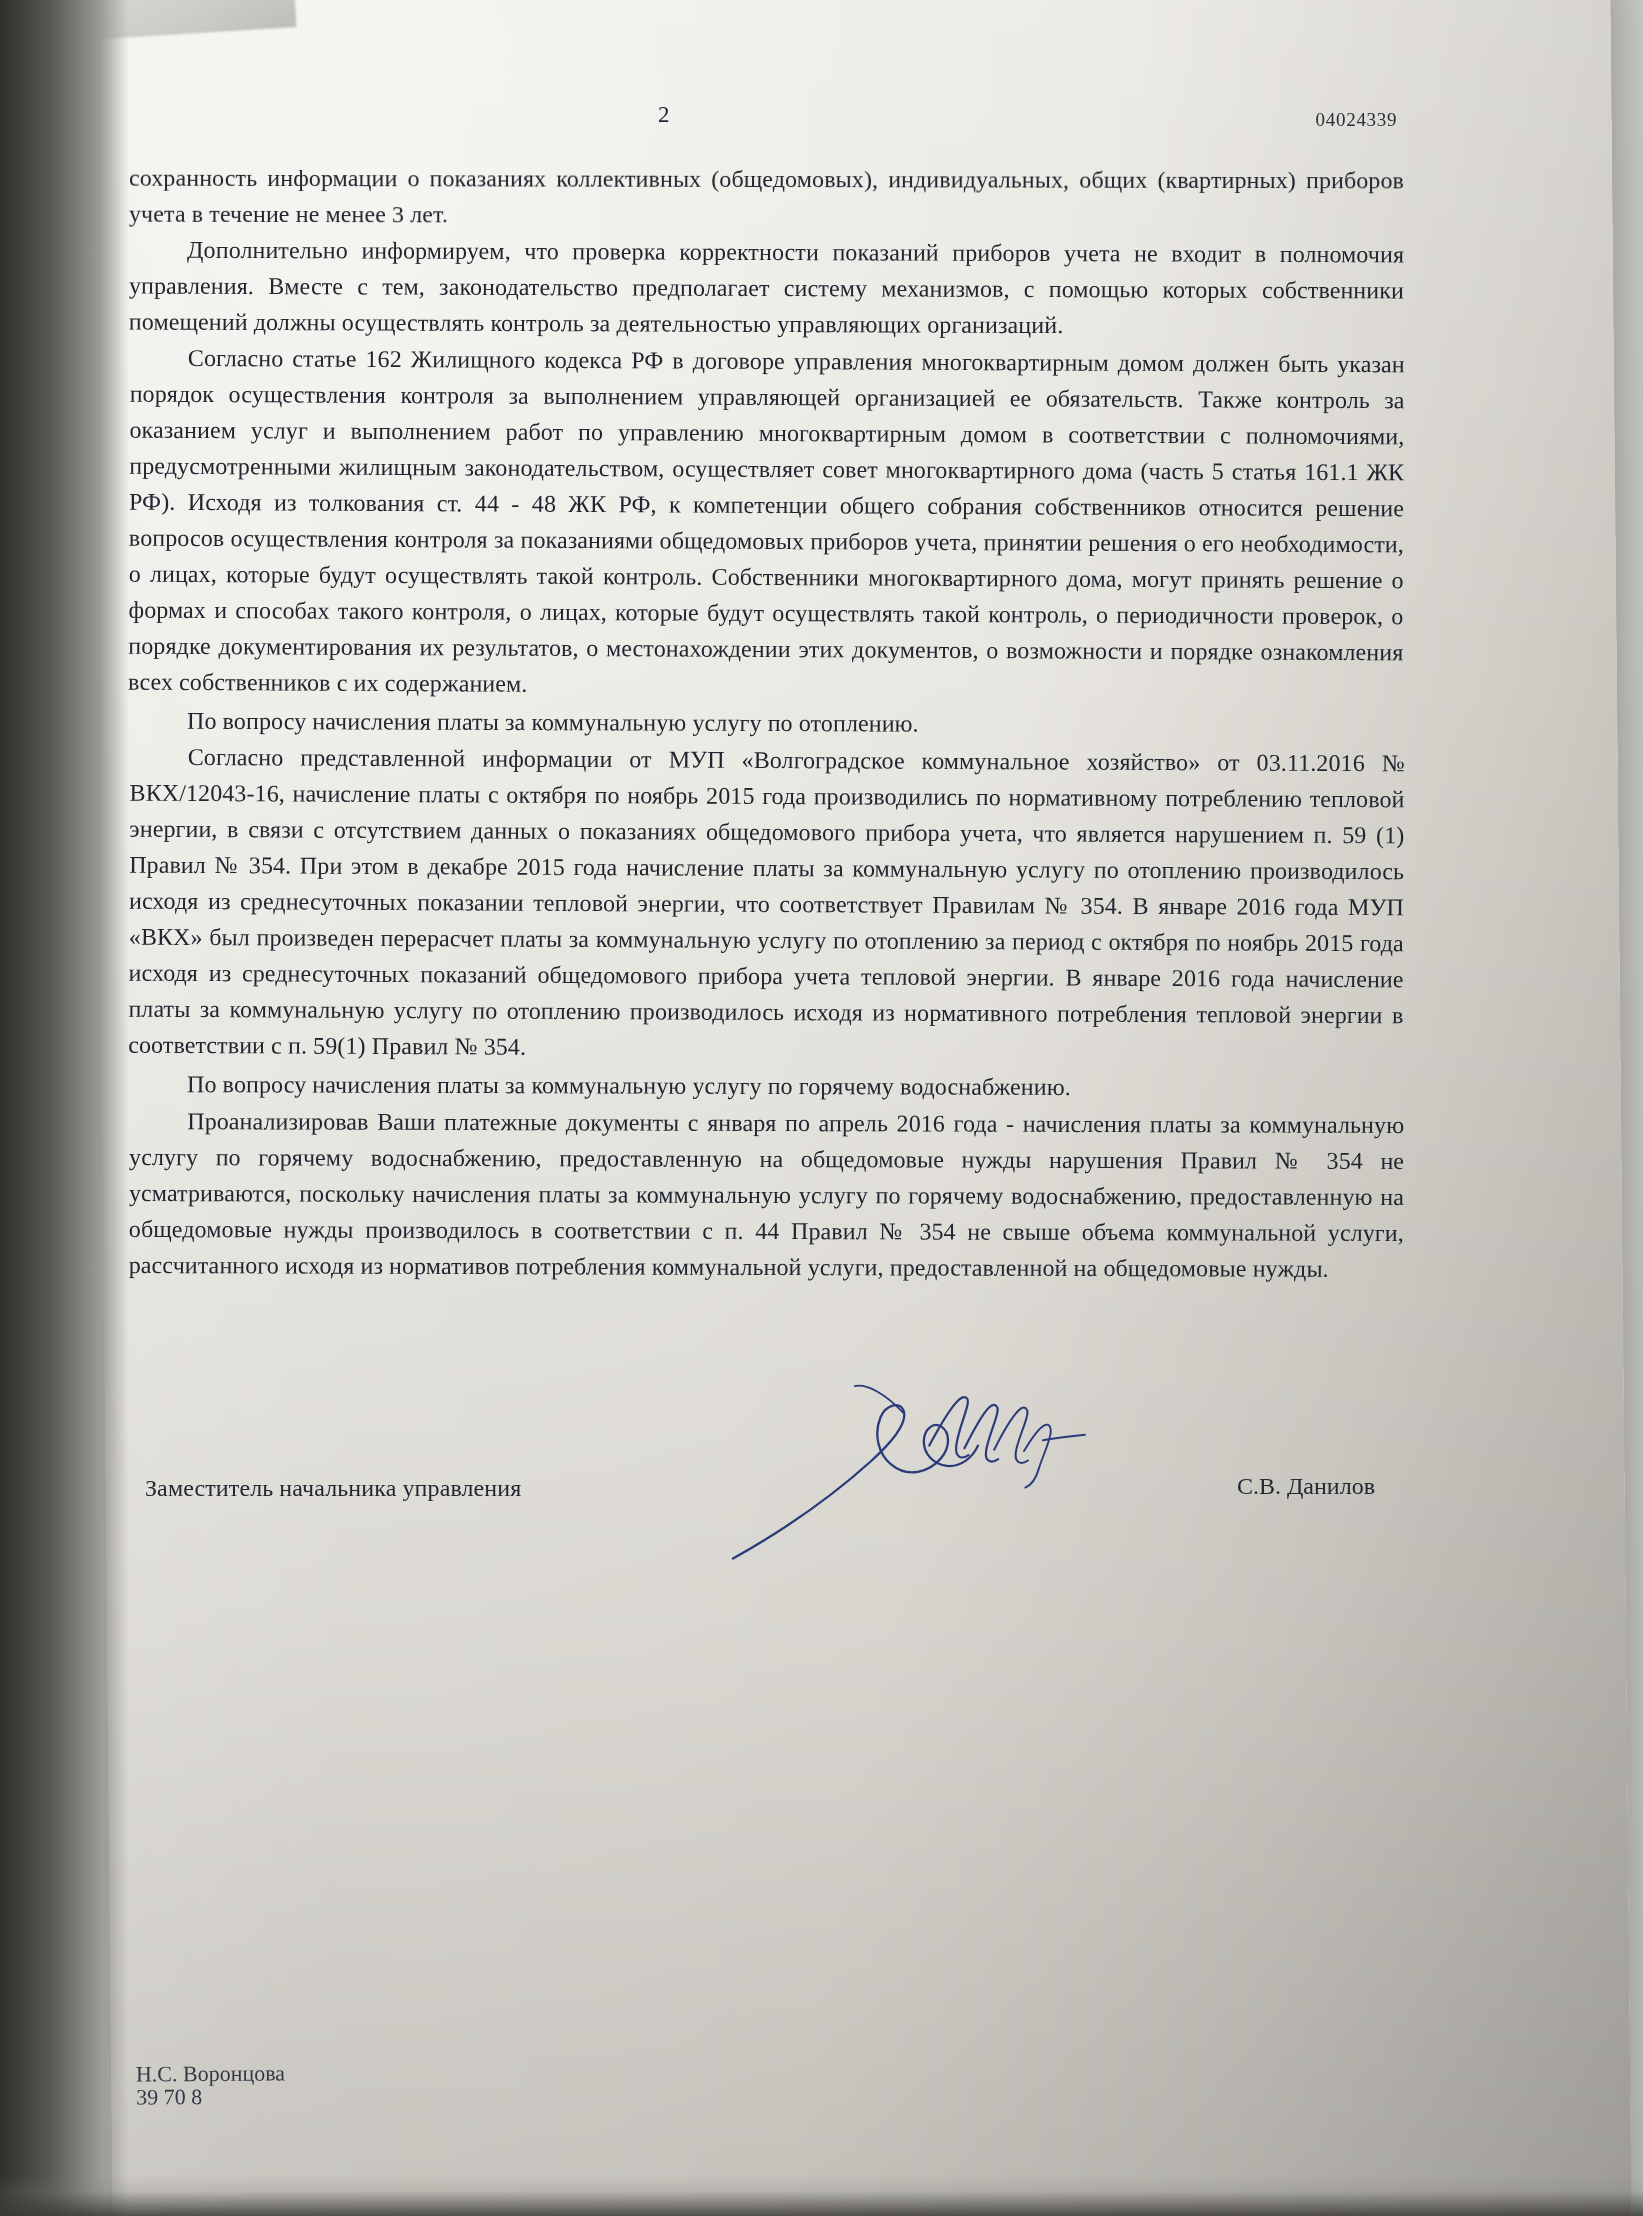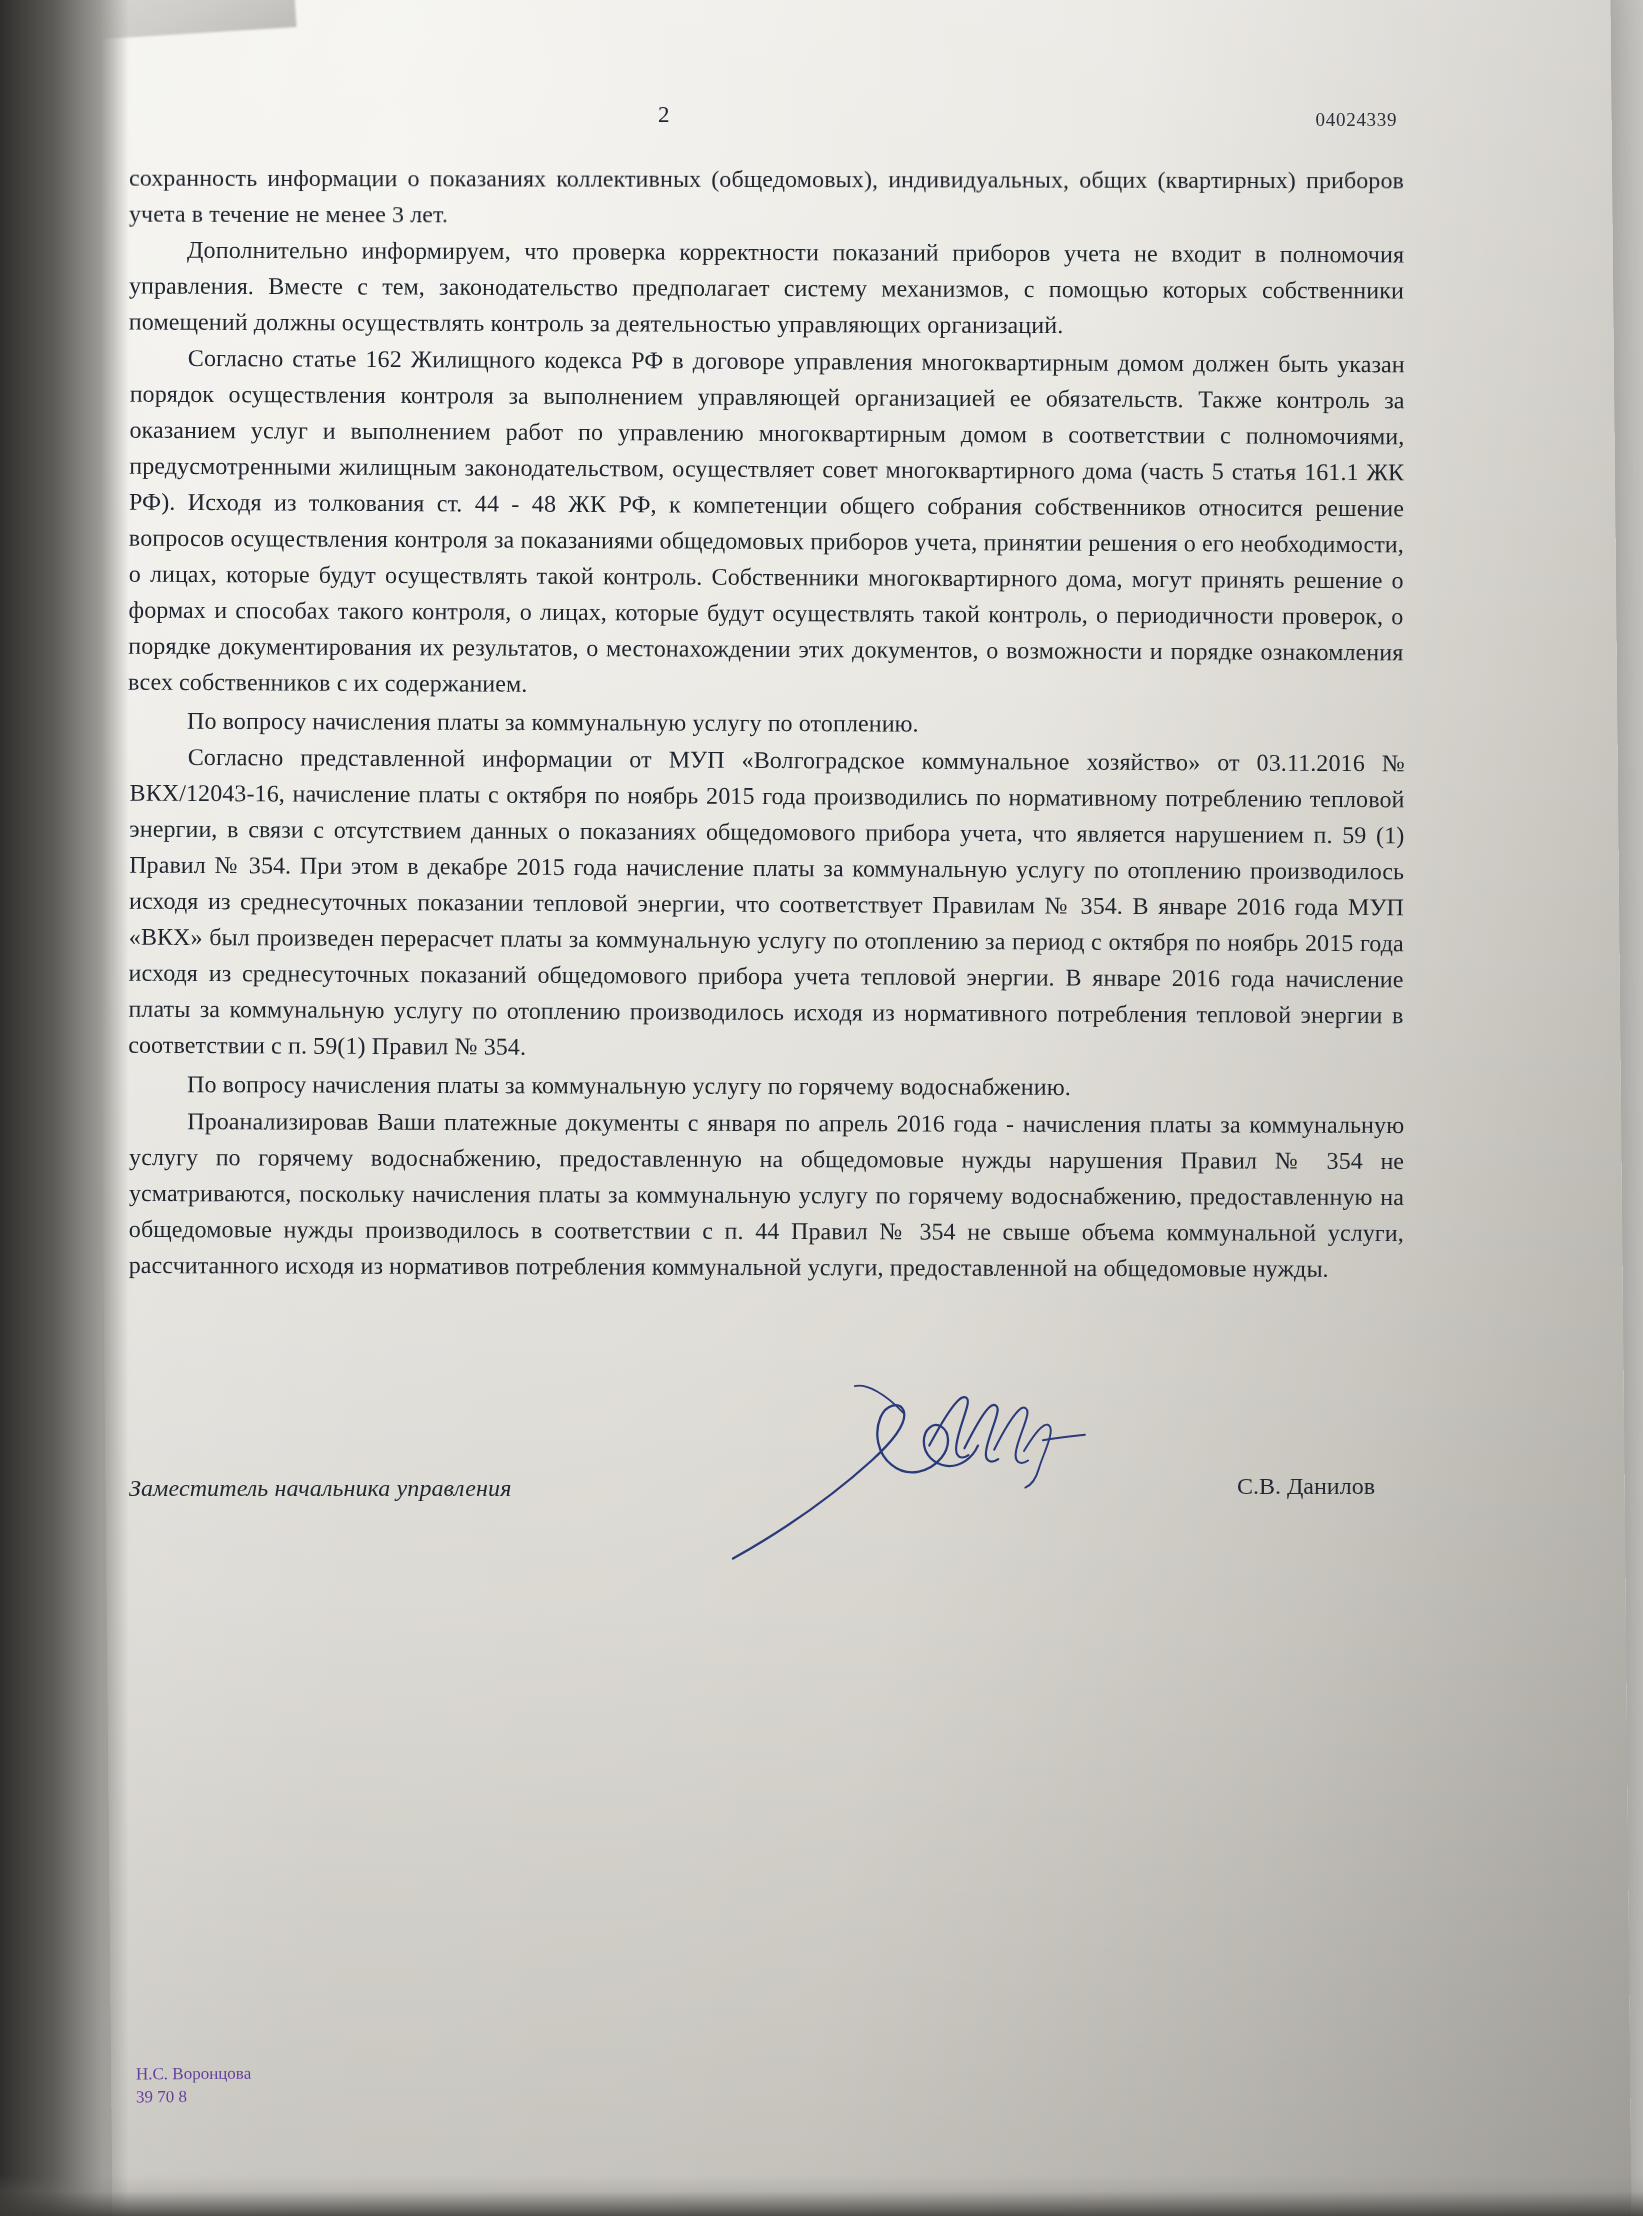--- a/index.html
+++ b/index.html
@@ -120,26 +120,25 @@
   .warp3 { transform: rotate(0.30deg); }
   .warp4 { transform: rotate(0.18deg); }
 
   .sign-block {
     position: relative;
     margin-top: 81px;
     height: 176px;
   }
   .sign-title {
     position: absolute;
-    left: 0;
+    left: 16px;
     top: 109px;
     font-size: 24px;
     color: #222832;
     letter-spacing: 0.1px;
-    font-style: italic;
   }
   .sign-name {
     position: absolute;
     right: 29px;
     top: 107px;
     font-size: 24px;
     color: #222832;
   }
   .signature {
     position: absolute;
@@ -147,22 +146,22 @@
     top: -6.8px;
     width: 420px;
     height: 203px;
   }
 
   .footer-block {
     position: absolute;
     left: 136px;
     top: 2062px;
     font-family: "Liberation Serif", serif;
-    color: #4c1d95;
-    font-size: 17px;
+    color: #0f172a;
+    font-size: 22px;
     line-height: 23px;
     opacity: 0.82;
     transform: rotate(-0.4deg);
   }
   .footer-block div { white-space: nowrap; }
 
   .blur-soft { filter: blur(0.2px); }
 </style>
 </head>
 <body>

